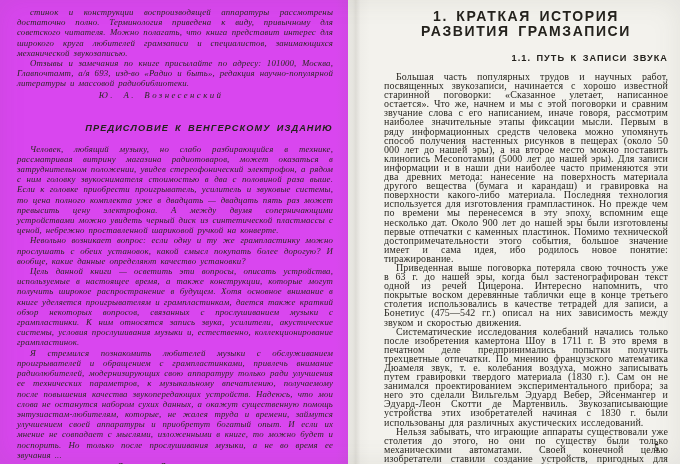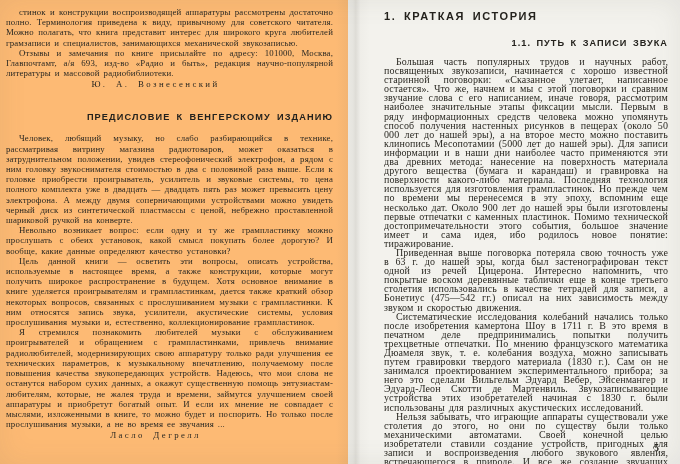--- a/index.html
+++ b/index.html
@@ -19,22 +19,23 @@
   }
   .page {
     position: absolute;
     top: 0;
     height: 464px;
     box-sizing: border-box;
   }
   .page-left {
     left: 0;
     width: 348px;
-    background: #fdba74;
-    padding: 7px 15px 0 6px;
+    background: #d946ef;
+    padding: 7px 15px 0 17px;
+    font-style: italic;
   }
   .page-right {
     left: 348px;
     width: 332px;
     background: #f3f2ed;
     padding: 8px 12px 0 36px;
   }
   .gutter {
     position: absolute;
     left: 336px;
@@ -88,23 +89,24 @@
     font-weight: bold;
     text-align: right;
     letter-spacing: 1.1px;
     word-spacing: 2.5px;
     margin: 22px 0 11px 0;
     color: #24221d;
     white-space: nowrap;
   }
   .chapter-heading {
     font-family: "Liberation Sans", "DejaVu Sans", sans-serif;
-    font-size: 11px;
+    font-size: 14px;
     font-weight: bold;
     line-height: 15px;
+    text-align: center;
     letter-spacing: 1.6px;
     word-spacing: 3px;
     margin: 1px 0 0 0;
     color: #24221d;
   }
   .section-heading {
     font-family: "Liberation Sans", "DejaVu Sans", sans-serif;
     font-size: 9.2px;
     font-weight: bold;
     text-align: right;
@@ -147,20 +149,21 @@
     <p class="body">Цель данной книги — осветить эти вопросы, описать устройства, используемые в настоящее время, а также конструкции, которые могут получить широкое распространение в будущем. Хотя основное внимание в книге уделяется проигрывателям и грампластинкам, дается также краткий обзор некоторых вопросов, связанных с прослушиванием музыки с грампластинки. К ним относятся запись звука, усилители, акустические системы, условия прослушивания музыки и, естественно, коллекционирование грампластинок.</p>
     <p class="body">Я стремился познакомить любителей музыки с обслуживанием проигрывателей и обращением с грампластинками, привлечь внимание радиолюбителей, модернизирующих свою аппаратуру только ради улучшения ее технических параметров, к музыкальному впечатлению, получаемому после повышения качества звукопередающих устройств. Надеюсь, что мои слова не останутся набором сухих данных, а окажут существенную помощь энтузиастам-любителям, которые, не жалея труда и времени, займутся улучшением своей аппаратуры и приобретут богатый опыт. И если их мнение не совпадает с мыслями, изложенными в книге, то можно будет и поспорить. Но только после прослушивания музыки, а не во время ее звучания ...</p>
     <div class="signature">Ласло Дегрелл</div>
   </div>
 
   <div class="gutter"></div>
 
   <div class="page page-right">
     <h1 class="chapter-heading">
       <span>1. КРАТКАЯ ИСТОРИЯ</span><br>
+      <span>РАЗВИТИЯ ГРАМЗАПИСИ</span>
     </h1>
     <div class="section-heading">1.1. ПУТЬ К ЗАПИСИ ЗВУКА</div>
     <p class="body">Большая часть популярных трудов и научных работ, посвященных звукозаписи, начинается с хорошо известной старинной поговорки: «Сказанное улетает, написанное остается». Что же, начнем и мы с этой поговорки и сравним звучание слова с его написанием, иначе говоря, рассмотрим наиболее значительные этапы фиксации мысли. Первым в ряду информационных средств человека можно упомянуть способ получения настенных рисунков в пещерах (около 50 000 лет до нашей эры), а на второе место можно поставить клинопись Месопотамии (5000 лет до нашей эры). Для записи информации и в наши дни наиболее часто применяются эти два древних метода: нанесение на поверхность материала другого вещества (бумага и карандаш) и гравировка на поверхности какого-либо материала. Последняя технология используется для изготовления грампластинок. Но прежде чем по времени мы перенесемся в эту эпоху, вспомним еще несколько дат. Около 900 лет до нашей эры были изготовлены первые отпечатки с каменных пластинок. Помимо технической достопримечательности этого события, большое значение имеет и сама идея, ибо родилось новое понятие: тиражирование.</p>
     <p class="body">Приведенная выше поговорка потеряла свою точность уже в 63 г. до нашей эры, когда был застенографирован текст одной из речей Цицерона. Интересно напомнить, что покрытые воском деревянные таблички еще в конце третьего столетия использовались в качестве тетрадей для записи, а Бонетиус (475—542 гг.) описал на них зависимость между звуком и скоростью движения.</p>
     <p class="body">Систематические исследования колебаний начались только после изобретения камертона Шоу в 1711 г. В это время в печатном деле предпринимались попытки получить трехцветные отпечатки. По мнению французского математика Дюамеля звук, т. е. колебания воздуха, можно записывать путем гравировки твердого материала (1830 г.). Сам он не занимался проектированием экспериментального прибора; за него это сделали Вильгельм Эдуард Вебер, Эйсенмангер и Эдуард-Леон Скотти де Мартенвиль. Звукозаписывающие устройства этих изобретателей начиная с 1830 г. были использованы для различных акустических исследований.</p>
     <p class="body">Нельзя забывать, что играющие аппараты существовали уже столетия до этого, но они по существу были только механическими автоматами. Своей конечной целью изобретатели ставили создание устройств, пригодных для записи и воспроизведения любого звукового явления, встречающегося в природе. И все же создание звучащих автоматов, имитирующих человеческую речь, встретилось с большими трудностями. В то время существовало странное представление, что голос артиста с хорошими вокальными данными может быть сохранен, если через его отрезанную голову продувать</p>
     <div class="page-number">5</div>
   </div>
 
 </div>

